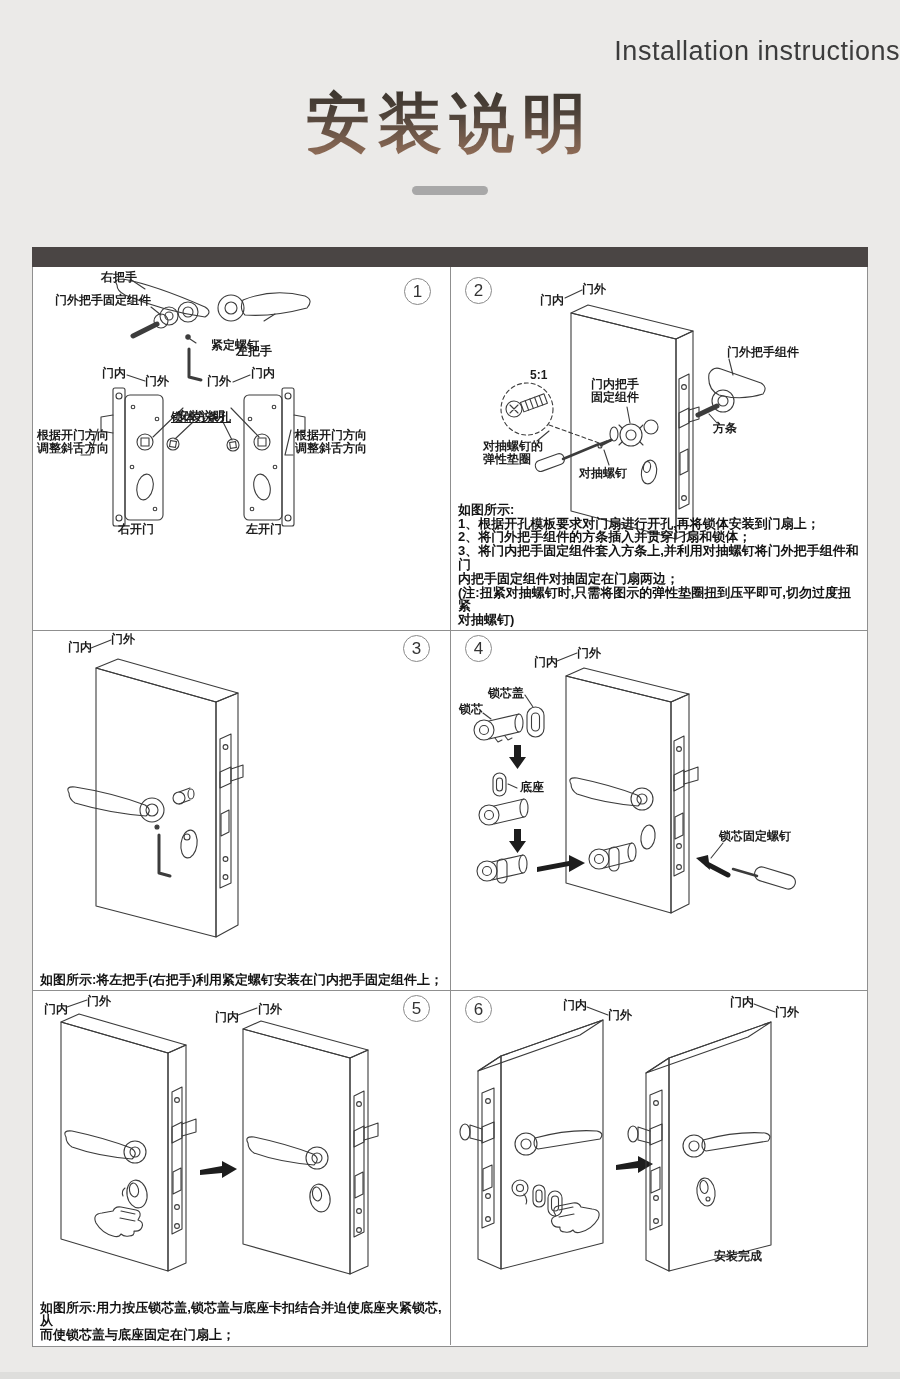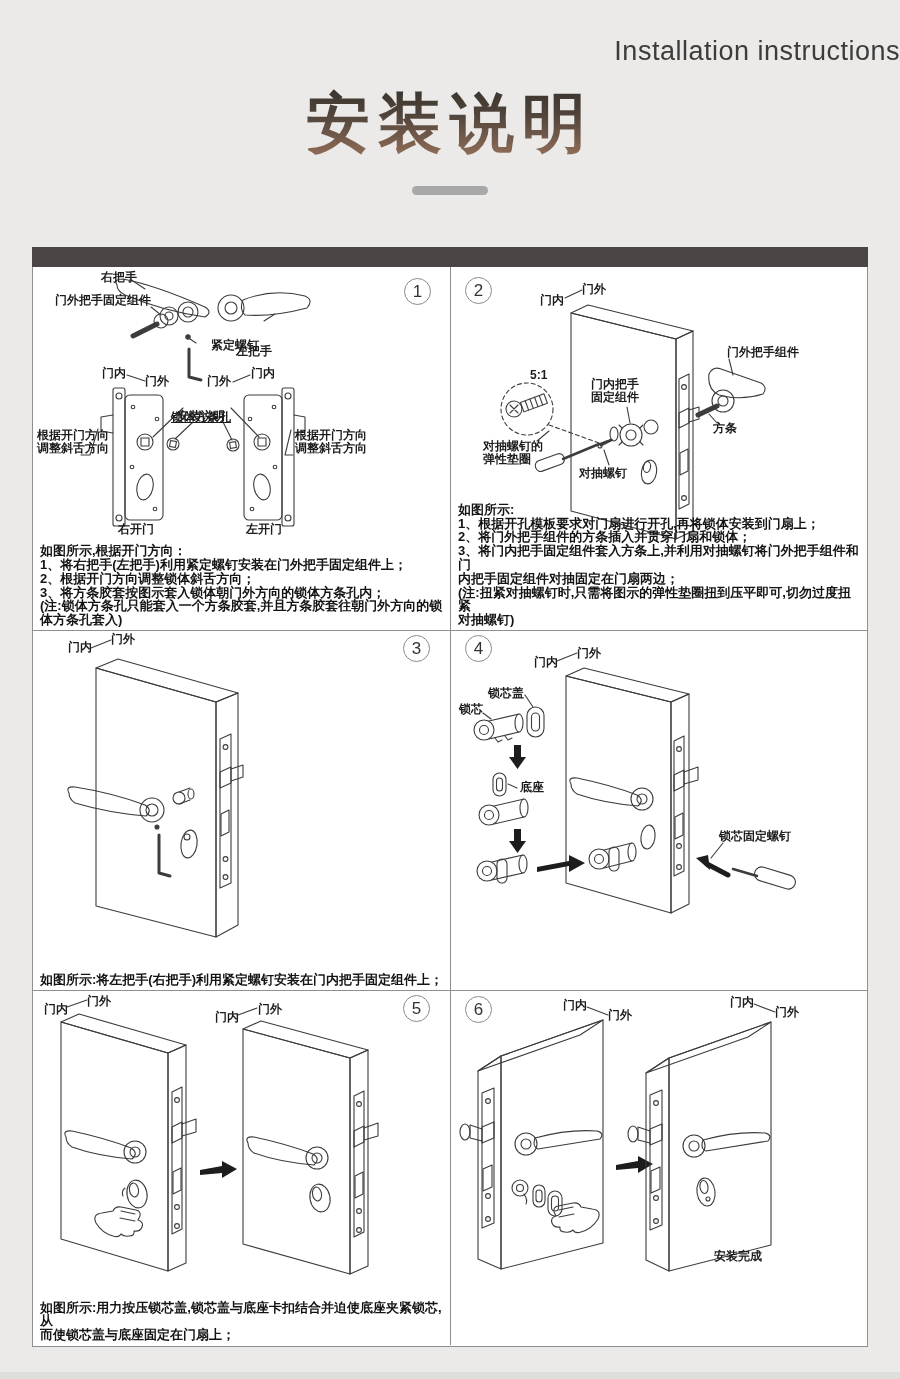--- a/index.html
+++ b/index.html
@@ -142,26 +142,20 @@
       <span class="lbl" style="left:174px; top:108px;">门外</span>
       <span class="lbl" style="left:218px; top:100px;">门内</span>
       <span class="lbl" style="left:138px; top:144px;text-decoration:underline;">锁体方条孔</span>
       <span class="lbl" style="left:144px; top:143px;">安装说明</span>
       <span class="lbl" style="left:4px; top:162px;">根据开门方向
 调整斜舌方向</span>
       <span class="lbl" style="left:262px; top:162px;">根据开门方向
 调整斜舌方向</span>
       <span class="lbl" style="left:85px; top:256px;">右开门</span>
       <span class="lbl" style="left:213px; top:256px;">左开门</span>
-      <div class="cap">如图所示,根据开门方向：
-1、将右把手(左把手)利用紧定螺钉安装在门外把手固定组件上；
-2、根据开门方向调整锁体斜舌方向；
-3、将方条胶套按图示套入锁体朝门外方向的锁体方条孔内；
-(注:锁体方条孔只能套入一个方条胶套,并且方条胶套往朝门外方向的锁
-体方条孔套入)</div>
     </section>
 
     <section class="panel p2 col2">
       <svg width="417" height="363" viewBox="0 0 417 363">
         <g fill="none" stroke="#3c3c3c" stroke-width="1.1" stroke-linecap="round" stroke-linejoin="round">
           <path d="M114,31 L131,23"></path>
           <path d="M120,46 L137,38 L242,64 L225,72 Z"></path>
           <path d="M120,46 L225,72 L225,272 L120,244 Z"></path>
           <path d="M225,72 L242,64 L242,264 L225,272 Z"></path>
           <path d="M228,112 L238,107 L238,237 L228,242 Z"></path>

